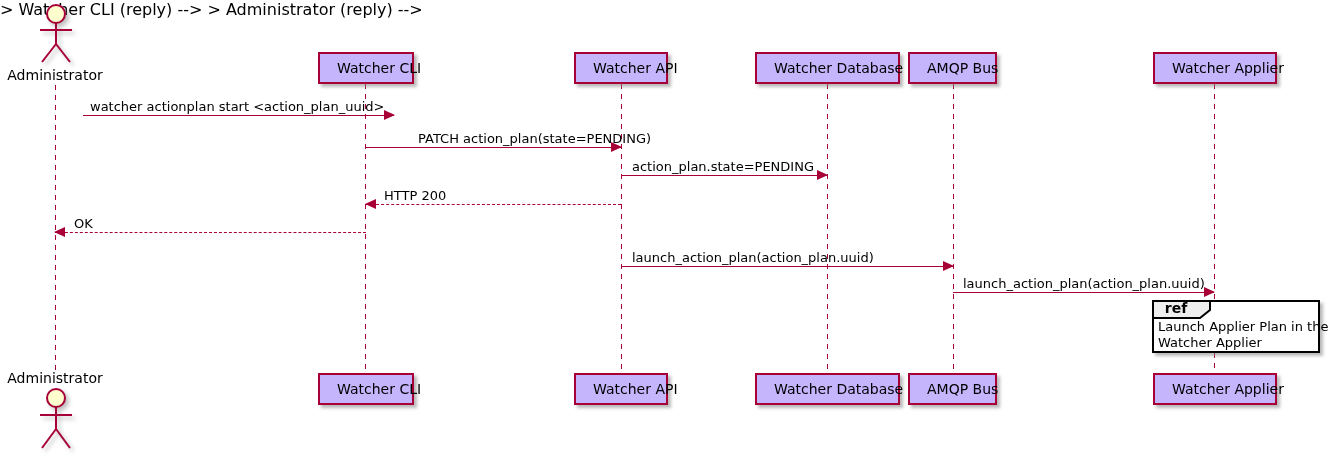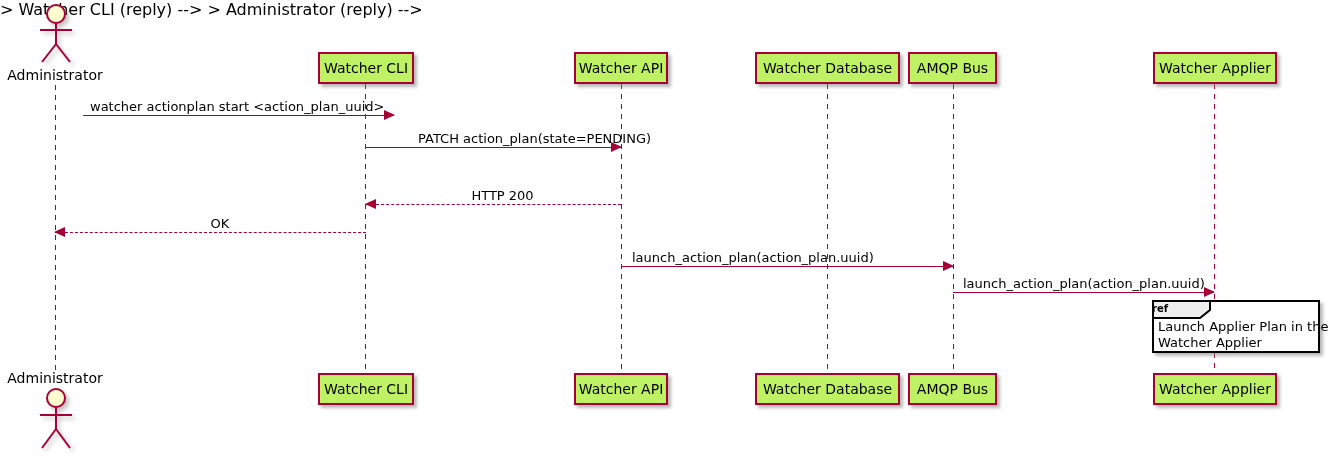--- a/index.html
+++ b/index.html
@@ -9,28 +9,28 @@
     height: 456px;
     background: #ffffff;
     font-family: "DejaVu Sans", "Liberation Sans", sans-serif;
     color: #000000;
     overflow: hidden;
   }
   .participant {
     position: absolute;
     height: 32px;
     box-sizing: border-box;
-    background: #bef264;
+    background: #c4b5fd;
     border: 2px solid #A80036;
     box-shadow: 3px 3px 3px rgba(130,130,130,0.55);
     display: flex;
     align-items: center;
-    justify-content: center;
     font-size: 14px;
     white-space: nowrap;
+    padding-left: 17px;
   }
   .lifeline {
     position: absolute;
     width: 1px;
     background: repeating-linear-gradient(180deg,
       #A80036 0px, #A80036 5px, transparent 5px, transparent 10px);
   }
   .actor-label {
     position: absolute;
     width: 140px;
@@ -68,22 +68,23 @@
     background: #ffffff;
     border: 2px solid #000000;
     box-shadow: 3px 3px 3px rgba(130,130,130,0.55);
     font-size: 13px;
   }
   .ref-tab { position: absolute; top: -2px; left: -2px; }
   .ref-tab-label {
     position: absolute;
     top: 0px; left: 0px;
     width: 48px;
+    text-align: center;
     font-weight: bold;
-    font-size: 10px;
+    font-size: 14px;
     line-height: 17px;
   }
   .ref-body {
     position: absolute;
     left: 4px; top: 17px;
     line-height: 16px;
     white-space: nowrap;
   }
 </style>
 </head>
@@ -169,31 +170,37 @@
 
   
   <div class="msg" style="left:366px; top:131px; width:255px;">
     <div class="msg-label" style="padding-left:8px;margin-left:44px;">PATCH action_plan(state=PENDING)</div>
     <div class="msg-line solid">
         <div class="arrow right"></div>
       </div>
   </div>
 
   
+  <div class="msg" style="left:622px; top:159px; width:205px;">
+    <div class="msg-label" style="padding-left:10px;">action_plan.state=PENDING</div>
+    <div class="msg-line solid">
+        <div class="arrow right"></div>
+      </div>
+  </div>
 
   &gt; Watcher CLI (reply) --&gt;
-  <div class="msg" style="left:366px; top:188px; width:255px;text-align:center;">
+  <div class="msg" style="left:366px; top:188px; width:255px;">
     <div class="msg-label" style="padding-left:18px;">HTTP 200</div>
     <div class="msg-line dashed">
         <div class="arrow left"></div>
       </div>
   </div>
 
   &gt; Administrator (reply) --&gt;
-  <div class="msg" style="left:55px; top:216px; width:311px;text-align:center;">
+  <div class="msg" style="left:55px; top:216px; width:311px;">
     <div class="msg-label" style="padding-left:19px;">OK</div>
     <div class="msg-line dashed">
         <div class="arrow left"></div>
       </div>
   </div>
 
   
   <div class="msg" style="left:622px; top:250px; width:331px;">
     <div class="msg-label" style="padding-left:10px;">launch_action_plan(action_plan.uuid)</div>
     <div class="msg-line solid">

